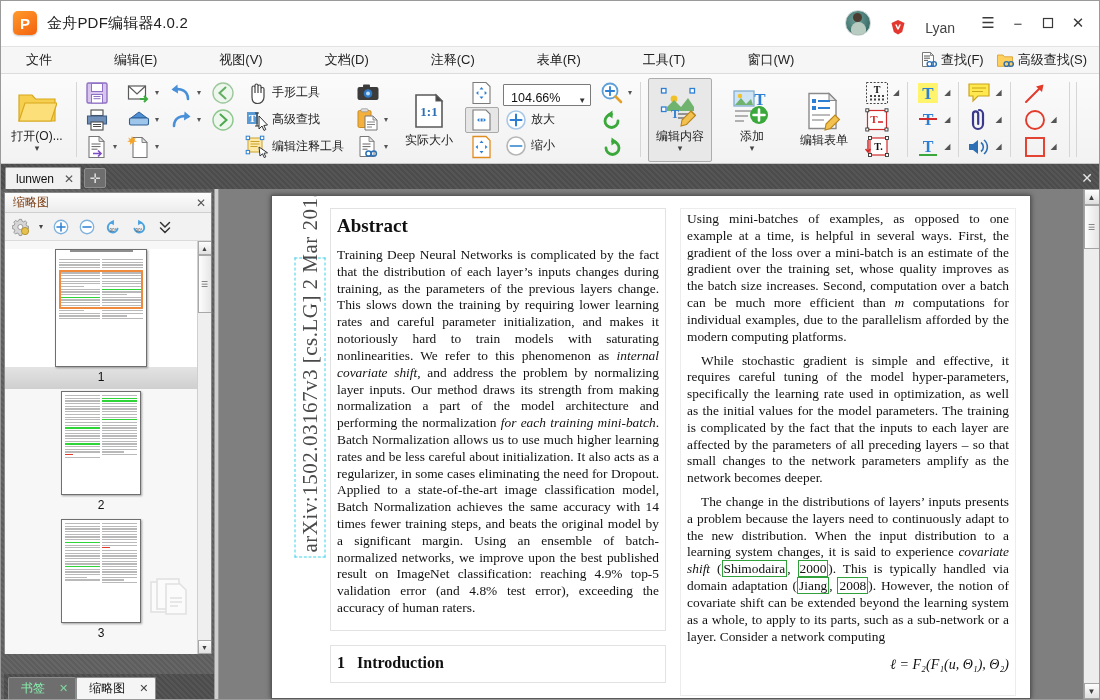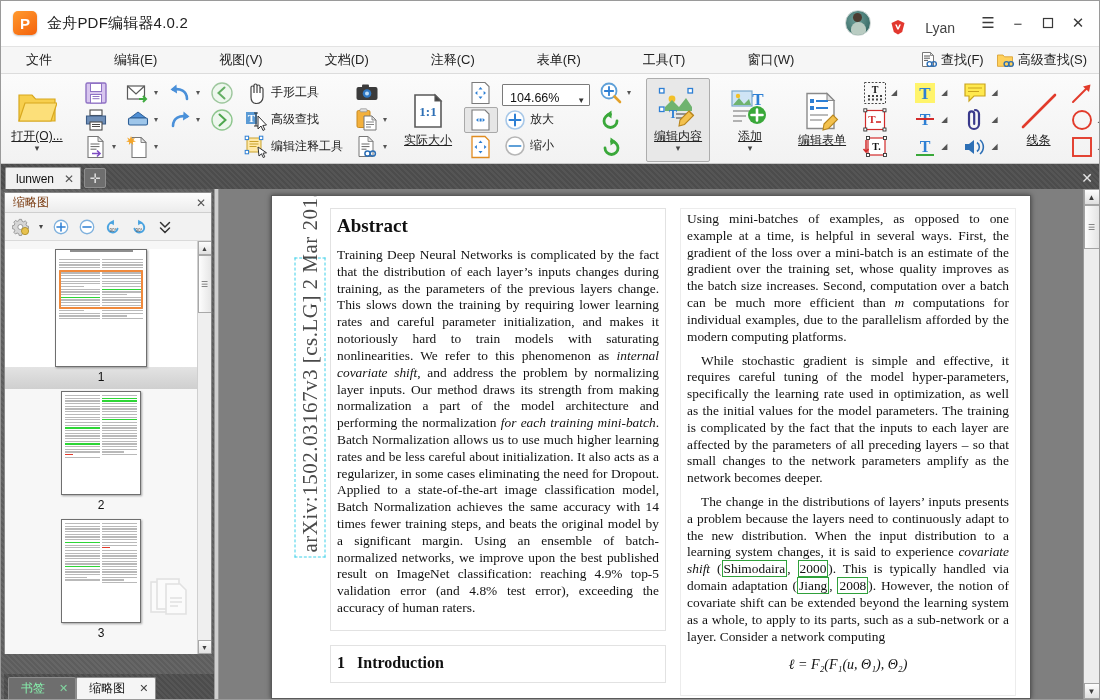--- a/index.html
+++ b/index.html
@@ -90,21 +90,21 @@
   }
   .rgroup { display: flex; align-items: center; padding: 0 4px; height: 100%; }
   .rsep { width: 1px; background: #d6d6d6; margin: 6px 3px; align-self: stretch; }
 
   .big-btn {
     display:flex; flex-direction:column; align-items:center; justify-content:center;
     width: 64px; height: 84px; font-size: 12px; color:#222; cursor:default;
     border: 1px solid transparent; border-radius: 2px;
   }
   .big-btn.active { background:#e8e8e8; border:1px solid #adadad; }
-  .big-lbl { margin-top:1px; white-space: nowrap; text-decoration: underline; }
+  .big-lbl { margin-top:1px; white-space: nowrap; }
   .caret-dn { font-size:9px; line-height:7px; color:#444; }
 
   .col3 { display: flex; flex-direction: column; justify-content: center; height:100%; gap:1px; }
   .row-item {
     display:flex; align-items:center; gap:2px;
     height: 26px; padding: 0 3px; border:1px solid transparent; border-radius:2px;
     cursor: default;
   }
   .row-lbl { font-size:12px; color:#1d1d1d; white-space:nowrap; padding-right:3px; }
   .mini-caret { font-size:8px; color:#555; line-height:8px; padding:0 1px; }
@@ -284,21 +284,21 @@
   .abox { border:1px solid #e2e2e2; padding: 4px 6px 6px 6px; }
   .abox.noborder { border-color: transparent; }
   h2.ab { font-size:19px; margin:2px 0 10px 0; font-weight:bold; }
   p.body {
     font-size:13.4px; line-height:1.255; margin:0 0 7px 0;
     text-align:justify; text-justify:inter-word; hyphens:auto;
   }
   p.body.ind { text-indent: 14px; }
   .it { font-style: italic; }
   .cite-box { border:1px solid #2fa03a; padding:0 1px; }
-  .formula { text-align:center; font-family:"Liberation Serif",serif; font-size:14px; margin:12px 0 16px 0; font-style:italic;}
+  .formula { text-align:right; font-family:"Liberation Serif",serif; font-size:14px; margin:12px 0 16px 0; font-style:italic;}
   h3.sec { font-size:16px; font-weight:bold; margin: 16px 0 8px 0; }
   h3.sec .num { margin-right:12px; }
 
   .vsb {
     width:16px; background:#efefef; border-left:1px solid #9a9a9a;
     display:flex; flex-direction:column; align-items:center;
   }
   .vsb-arrow {
     width:16px;height:16px;background:linear-gradient(180deg,#fdfdfd,#dfdfdf);
     border:1px solid #a4a4a4;display:flex;align-items:center;justify-content:center;
@@ -807,26 +807,20 @@
         <svg class="ico s26" viewBox="0 0 26 26">
           <path d="M3 10 h4 l5-4 v14 l-5-4 h-4z" fill="#2d6fb5"></path>
           <path d="M15 8.5 a5.5 5.5 0 0 1 0 9 M18 6 a9 9 0 0 1 0 14" fill="none" stroke="#2d6fb5" stroke-width="1.6"></path>
         </svg>
         <div class="mini-caret">◢</div>
       </div>
     </div>
     <div class="rsep"></div>
 
     <div class="rgroup">
-      <div class="big-btn" style="width:52px">
-        <svg class="ico s40" viewBox="0 0 40 40">
-          <path d="M4 36 L36 4" stroke="#e23b2b" stroke-width="2.6" stroke-linecap="round"></path>
-        </svg>
-        <div class="big-lbl">线条</div>
-      </div>
       <div class="col3">
         <div class="row-item">
           <svg class="ico s26" viewBox="0 0 26 26">
             <path d="M4 22 L20 6" stroke="#e23b2b" stroke-width="2" stroke-linecap="round"></path>
             <path d="M21.5 4.5 L20 12 L14 6.5 Z" fill="#e23b2b"></path>
           </svg>
         </div>
         <div class="row-item">
           <svg class="ico s26" viewBox="0 0 26 26">
             <circle cx="13" cy="13" r="9" fill="none" stroke="#e23b2b" stroke-width="1.9"></circle>

